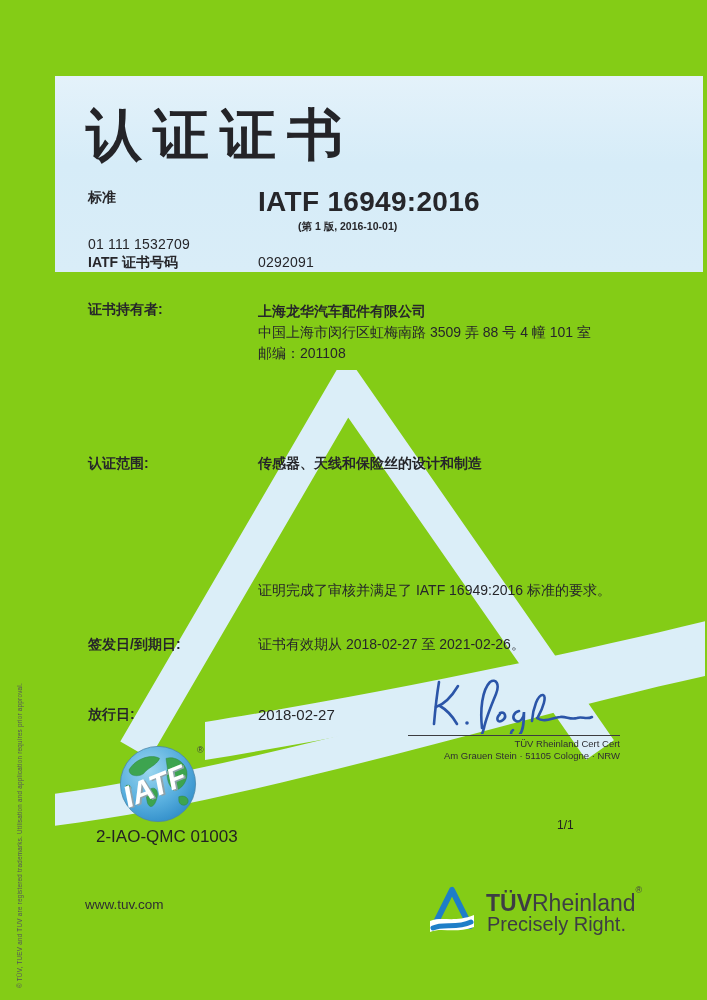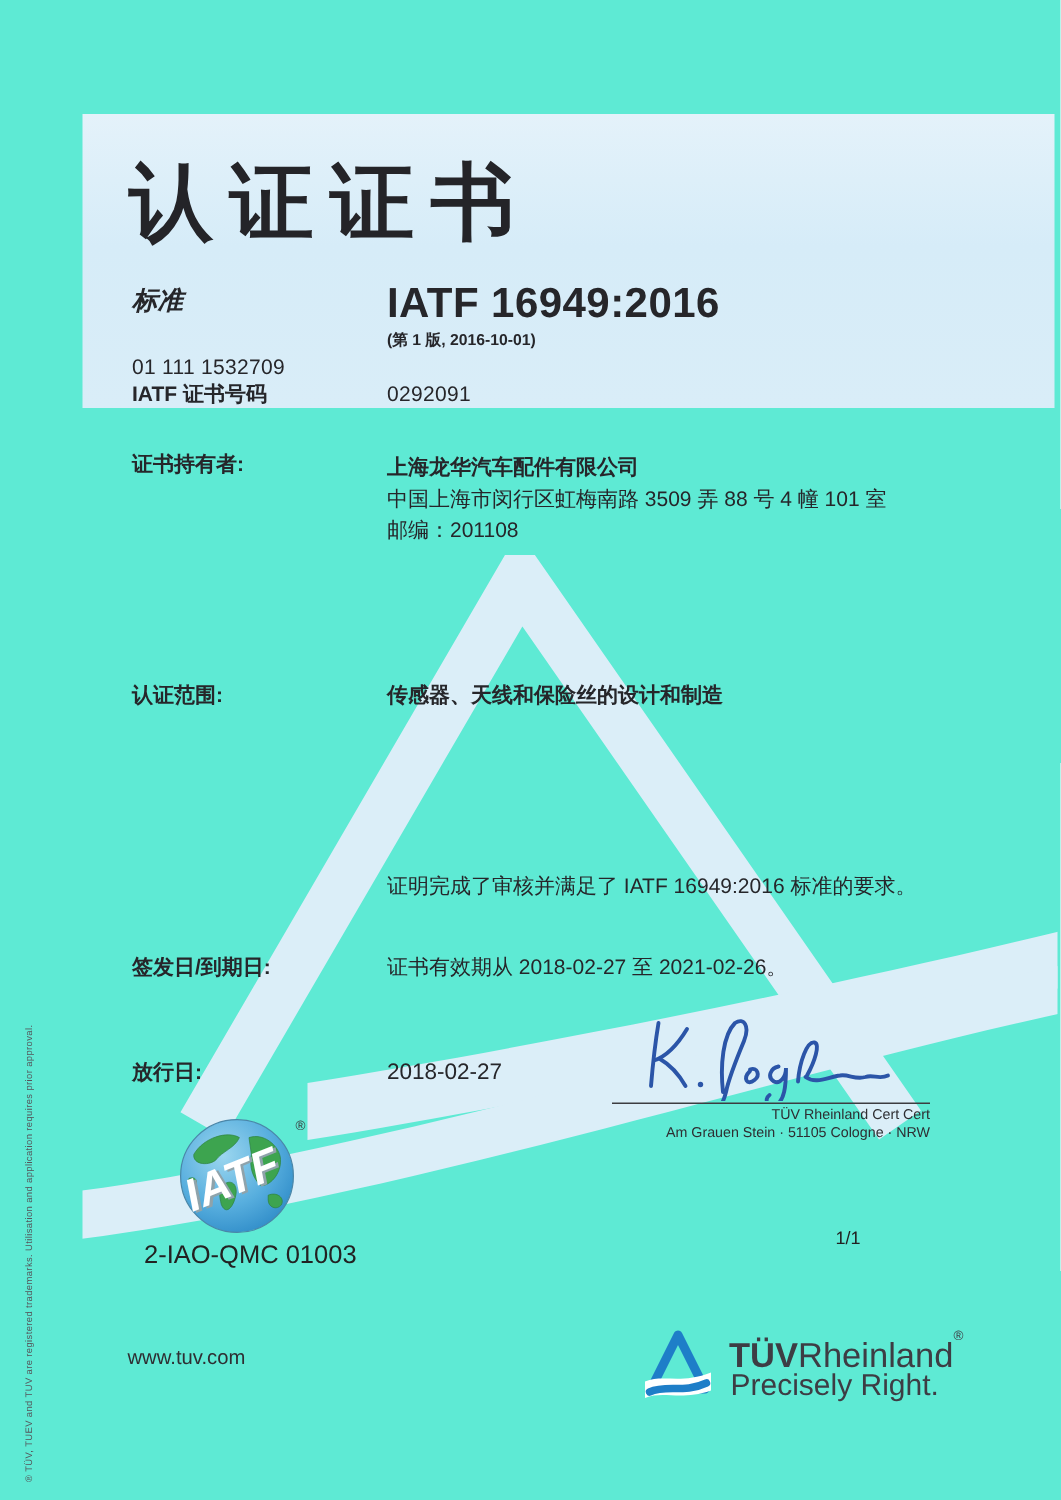--- a/index.html
+++ b/index.html
@@ -1,17 +1,17 @@
 <!DOCTYPE html>
 <html><head>
 <meta charset="utf-8">
 <style>
   html,body{margin:0;padding:0;background:#fff;}
   .page{
-    position:relative;width:707px;height:1000px;background:#5eead4;overflow:hidden;
+    position:relative;width:707px;height:1000px;background:#84cc16;overflow:hidden;
     font-family:"Liberation Sans","DejaVu Sans",sans-serif;color:#26262a;
   }
   
   .band{
     position:absolute;left:55px;top:76px;width:648px;height:196px;
     background:linear-gradient(180deg,#e4f2fa 0%,#d6ecf8 45%,#d9edf8 100%);
   }
   
   .side-note{
     position:absolute;left:16px;top:988px;width:612px;
@@ -20,21 +20,21 @@
   }
   .wm{position:absolute;left:55px;top:370px;width:650px;height:460px;}
   .title{
     position:absolute;left:86px;top:98px;font-size:56px;font-weight:bold;
     letter-spacing:11px;color:#242428;
   }
   .row{position:absolute;left:88px;display:flex;}
   .row .lbl{width:170px;flex:0 0 170px;font-weight:bold;font-size:14px;}
   .row .val{font-size:14px;}
   .std-val{font-size:28px;font-weight:bold;letter-spacing:.3px;}
-  .std-ed{font-size:10.5px;font-weight:bold;margin-top:2px;}
+  .std-ed{font-size:10.5px;font-weight:bold;margin-top:2px;margin-left:40px;}
   .mono-gap{letter-spacing:.2px;}
   .holder-name{font-weight:bold;}
   .stack div{line-height:21px;}
   .scope-val{font-weight:bold;}
   .statement{position:absolute;left:258px;top:582px;font-size:14px;}
   .sig-svg{position:absolute;left:420px;top:674px;width:202px;height:60px;}
   .sig-line{position:absolute;left:408px;top:735px;width:212px;border-top:1.5px solid #3c3c40;}
   .sig-org{
     position:absolute;left:408px;top:738px;width:212px;text-align:right;
     font-size:9.5px;line-height:11.5px;color:#2e2e32;
@@ -62,21 +62,21 @@
     <path d="M80,380 L292,16 L545,380" fill="none" stroke="#dbeef8" stroke-width="34" stroke-linejoin="miter"></path>
     <path d="M150,352 C300,328 500,288 655,250 L655,288 C500,324 300,366 150,390 Z" fill="#dbeef8"></path>
     <path d="M-10,425 C200,398 460,315 655,273 L655,305 C460,347 200,432 -10,457 Z" fill="#dbeef8"></path>
   </svg>
 
   <div class="side-note">® TÜV, TUEV and TUV are registered trademarks. Utilisation and application requires prior approval.</div>
 
   <div class="title">认证证书</div>
 
   <div class="row" style="top:186px;">
-    <div class="lbl" style="font-size:17px;padding-top:3px;font-style:italic;">标准</div>
+    <div class="lbl" style="font-size:14px;padding-top:3px;">标准</div>
     <div class="val">
       <div class="std-val">IATF 16949:2016</div>
       <div class="std-ed">(第 1 版, 2016-10-01)</div>
     </div>
   </div>
 
   <div class="row" style="top:236px;">
     <div class="val mono-gap">01 111 1532709</div>
   </div>
   <div class="row" style="top:254px;">

